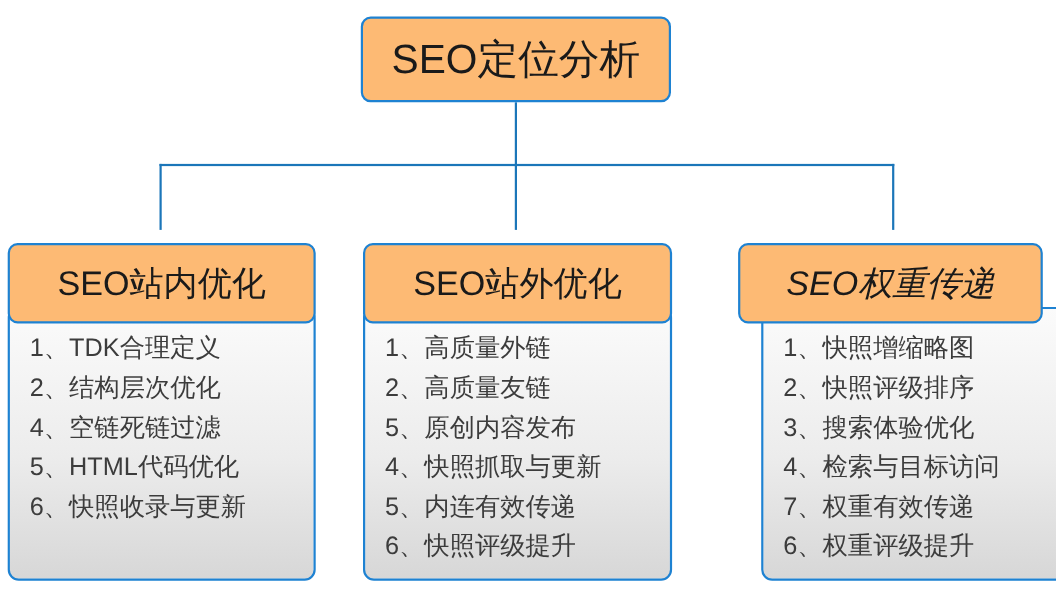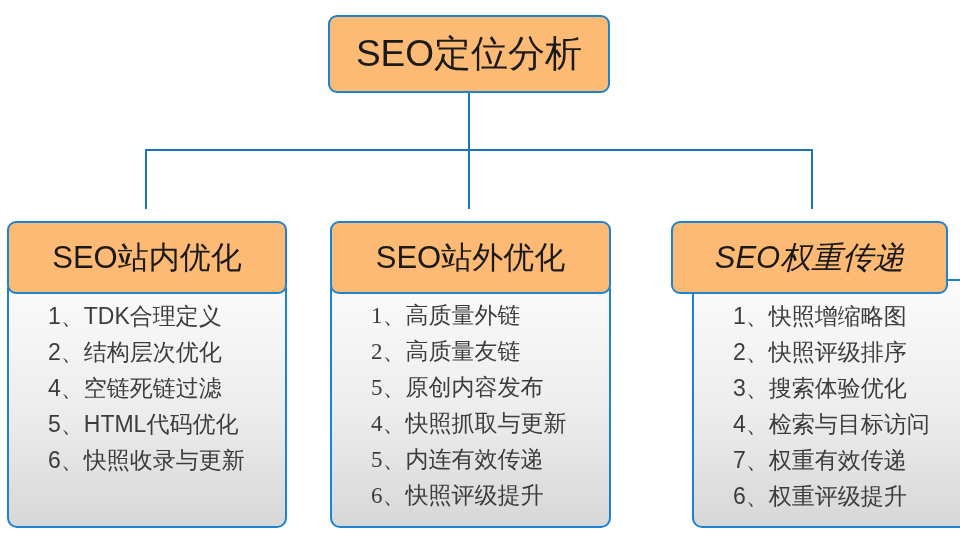--- a/index.html
+++ b/index.html
@@ -45,27 +45,27 @@
   .header-c2 { left: 330px; width: 281px; }
   .header-c3 { left: 671px; width: 277px; font-style: italic; }
   .list-box {
     position: absolute;
     box-sizing: border-box;
     top: 279px;
     height: 249px;
     border: 2px solid #1E82D2;
     border-radius: 10px;
     background: linear-gradient(180deg, #fbfbfb 0%, #ececec 55%, #d7d7d7 100%);
-    padding: 17px 6px 0 39px;
+    padding: 17px 6px 0 18px;
     font-size: 23px;
     color: #3C3C3C;
     z-index: 1;
   }
   .list-c1 { left: 7px;   width: 280px; }
-  .list-c2 { left: 330px; width: 281px; font-family: Liberation Serif, serif; }
+  .list-c2 { left: 330px; width: 281px; }
   .list-c3 { left: 692px; width: 302px; }
   .list-item {
     height: 36px;
     line-height: 36px;
     white-space: nowrap;
   }
   .v-stem   { left: 468px; top: 93px;  width: 2px;   height: 58px; }
   .h-branch { left: 145px; top: 149px; width: 668px; height: 2px; }
   .v-drop-1 { left: 145px; top: 149px; width: 2px;   height: 60px; }
   .v-drop-2 { left: 468px; top: 149px; width: 2px;   height: 60px; }

